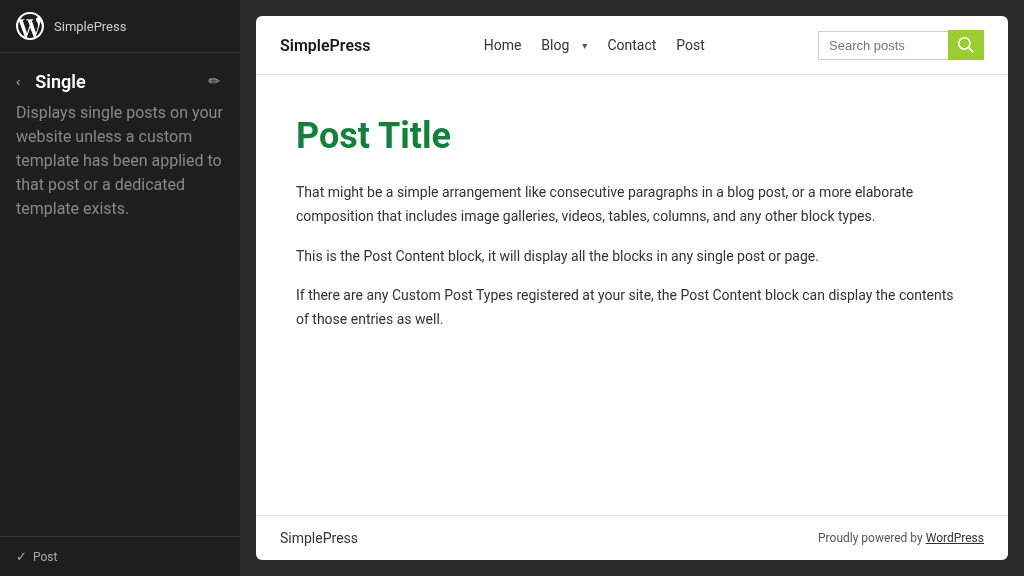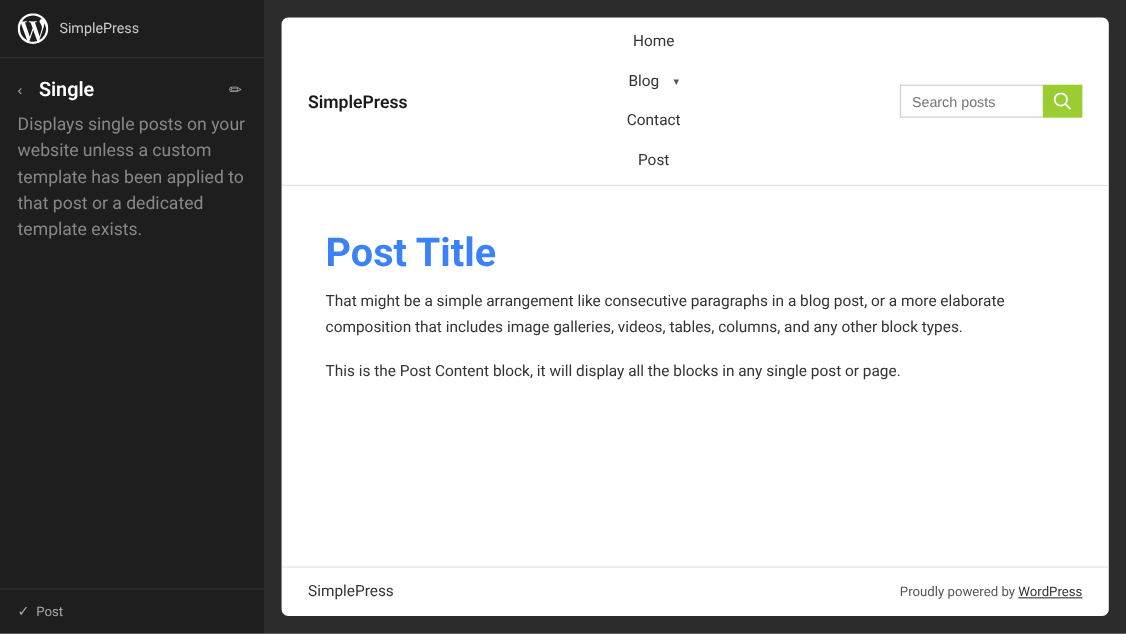--- a/index.html
+++ b/index.html
@@ -139,21 +139,20 @@
     .site-logo {
       font-size: 16px;
       font-weight: 600;
       color: #1a1a1a;
     }
 
     .site-nav {
       display: flex;
       align-items: center;
       gap: 20px;
-      flex-direction: column;
     }
 
     .nav-link {
       font-size: 14px;
       color: #333;
       text-decoration: none;
       cursor: pointer;
     }
 
     .nav-link-dropdown {
@@ -165,20 +164,21 @@
       cursor: pointer;
     }
 
     .dropdown-arrow {
       font-size: 10px;
       color: #555;
     }
 
     .search-bar {
       display: flex;
+      align-items: center;
       gap: 0;
     }
 
     .search-input {
       border: 1px solid #ccc;
       border-right: none;
       padding: 6px 10px;
       font-size: 13px;
       outline: none;
       width: 130px;
@@ -205,22 +205,22 @@
     
     .site-body {
       flex: 1;
       padding: 40px 40px 24px 40px;
       overflow-y: auto;
     }
 
     .post-title {
       font-size: 36px;
       font-weight: 700;
-      color: #3b82f6;
-      margin-bottom: 12px;
+      color: #15803d;
+      margin-bottom: 24px;
     }
 
     .post-content-block {
       font-size: 14px;
       color: #333;
       line-height: 1.7;
     }
 
     .post-content-block p {
       margin-bottom: 16px;
@@ -299,20 +299,21 @@
           </svg>
         </button>
       </div>
     </div>
 
     <div class="site-body">
       <h1 class="post-title">Post Title</h1>
       <div class="post-content-block">
         <p>That might be a simple arrangement like consecutive paragraphs in a blog post, or a more elaborate composition that includes image galleries, videos, tables, columns, and any other block types.</p>
         <p>This is the Post Content block, it will display all the blocks in any single post or page.</p>
+        <p>If there are any Custom Post Types registered at your site, the Post Content block can display the contents of those entries as well.</p>
       </div>
     </div>
 
     <div class="site-footer">
       <span>SimplePress</span>
       <span class="footer-powered">
         <span>Proudly powered by </span><a href="#">WordPress</a>
       </span>
     </div>
 

